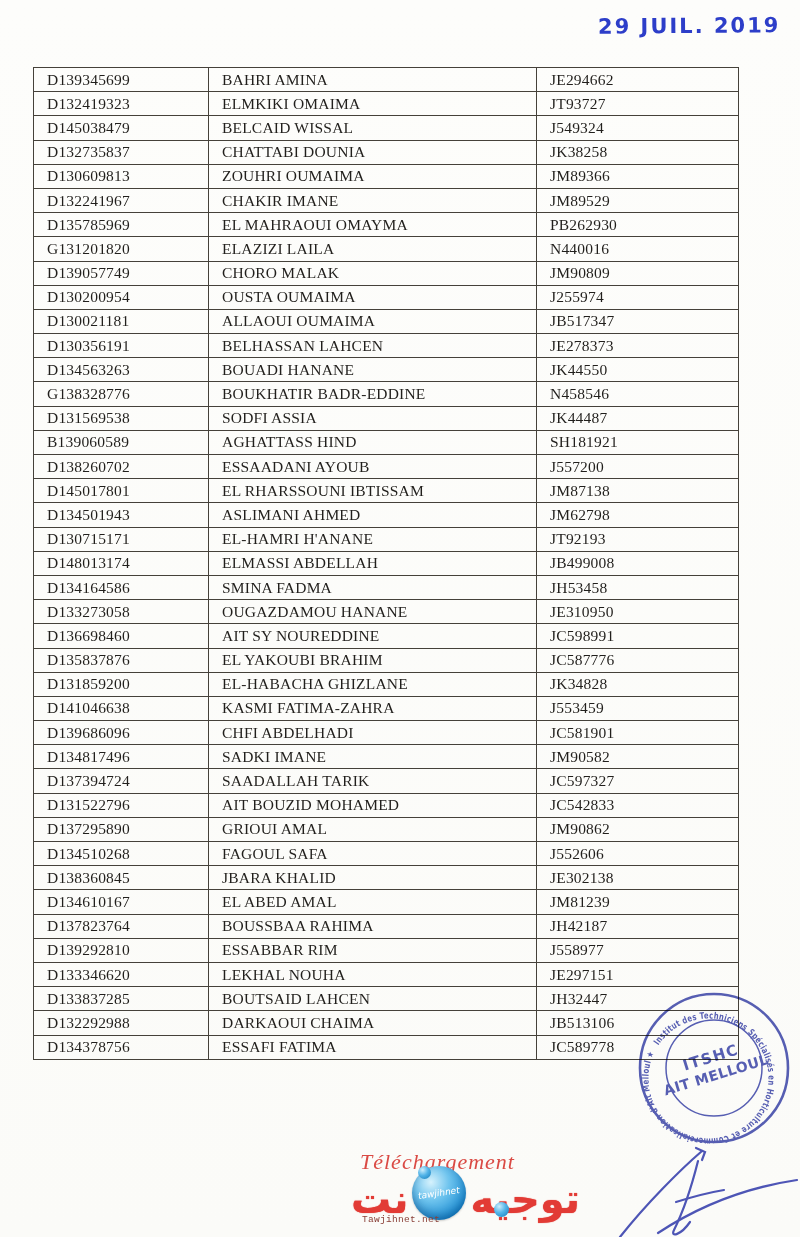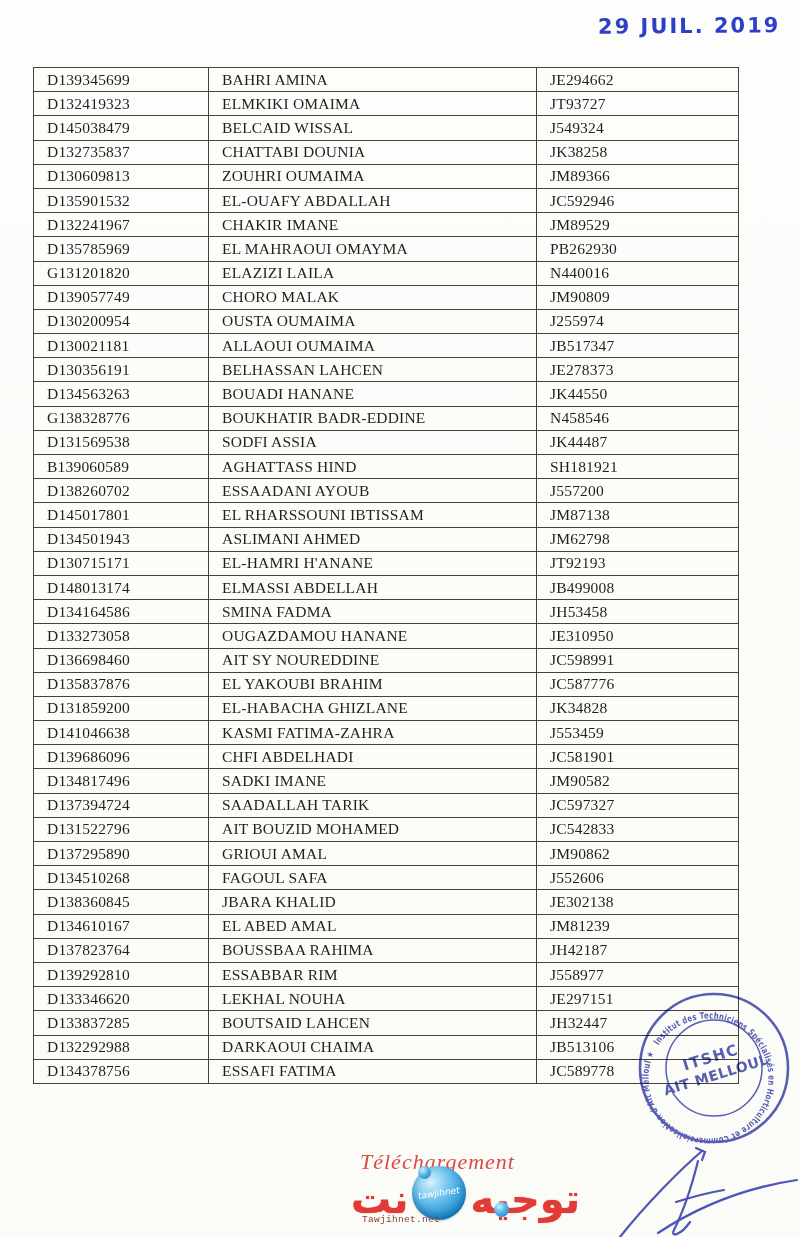--- a/index.html
+++ b/index.html
@@ -115,25 +115,20 @@
       <td class="col-name">CHATTABI DOUNIA</td>
       <td class="col-code">JK38258</td>
     </tr>
 
     <tr>
       <td class="col-id">D130609813</td>
       <td class="col-name">ZOUHRI OUMAIMA</td>
       <td class="col-code">JM89366</td>
     </tr>
 
-    <tr>
-      <td class="col-id">D135901532</td>
-      <td class="col-name">EL-OUAFY ABDALLAH</td>
-      <td class="col-code">JC592946</td>
-    </tr>
 
     <tr>
       <td class="col-id">D132241967</td>
       <td class="col-name">CHAKIR IMANE</td>
       <td class="col-code">JM89529</td>
     </tr>
 
     <tr>
       <td class="col-id">D135785969</td>
       <td class="col-name">EL MAHRAOUI OMAYMA</td>

